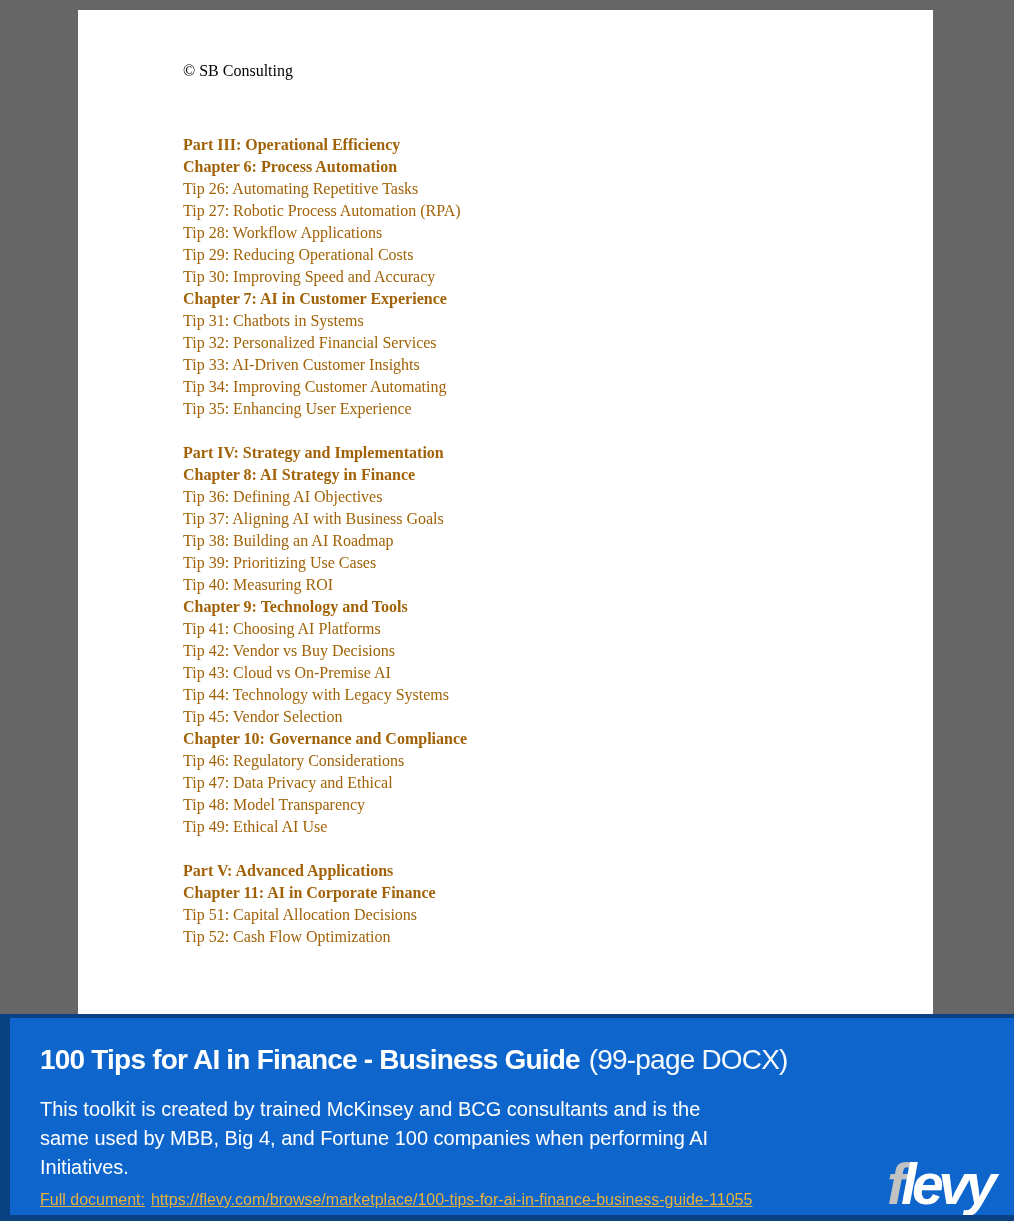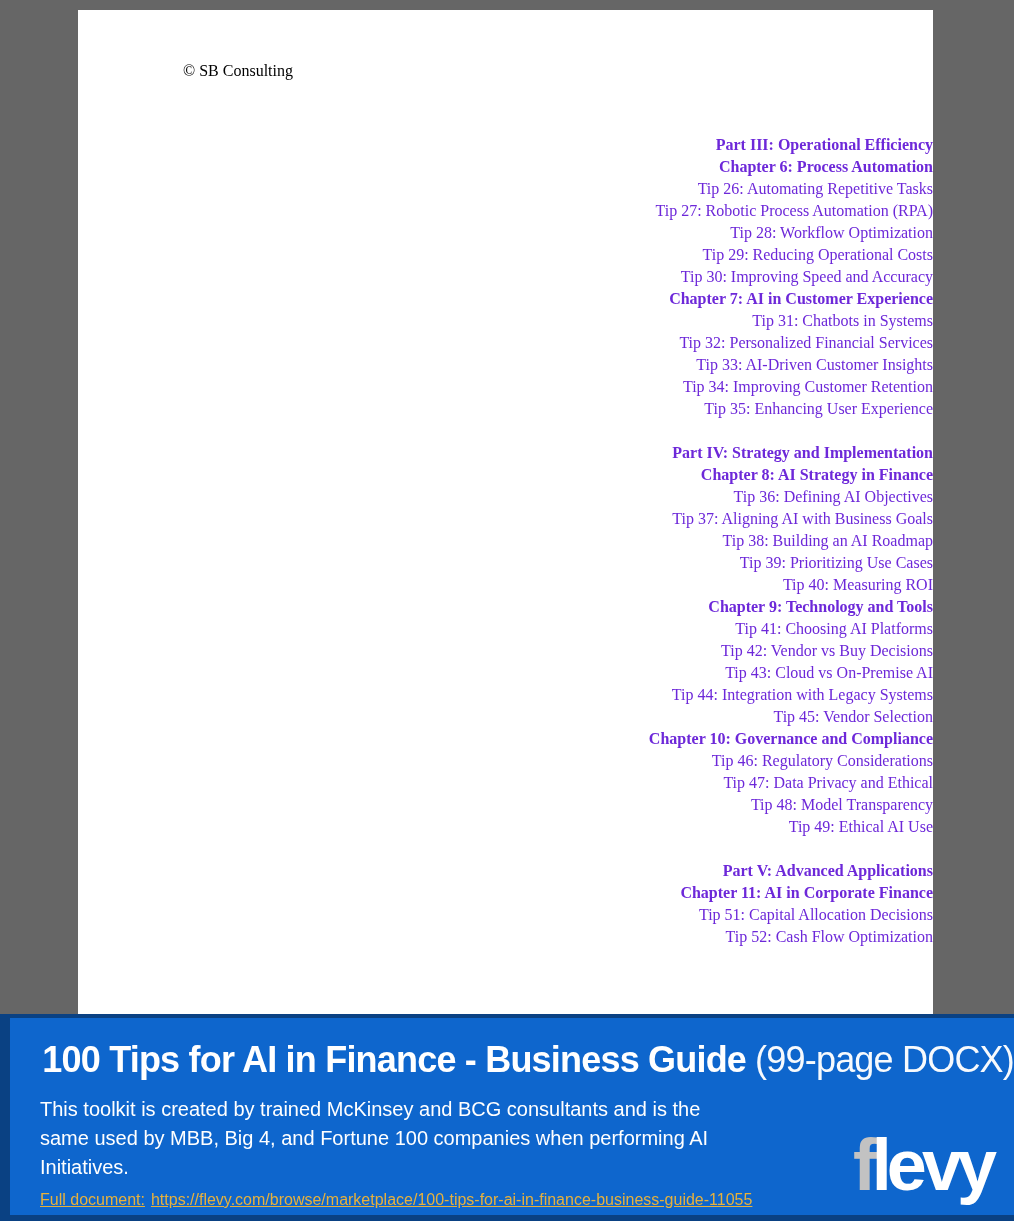--- a/index.html
+++ b/index.html
@@ -19,108 +19,107 @@
     background: #ffffff;
   }
   .copyright {
     margin: 50px 0 0 105px;
     font: 16px/22px "Liberation Serif", serif;
     color: #000000;
   }
   .toc {
     margin: 52px 0 0 105px;
     font: 16px/22px "Liberation Serif", serif;
-    color: #6d28d9;
-    text-align: right;
+    color: #a16207;
   }
   .toc .line { height: 22px; white-space: nowrap; }
   .toc .line.bold { font-weight: bold; }
 
   
   .banner {
     position: absolute;
     left: 0; top: 1014px;
     width: 1014px; height: 207px;
     box-sizing: border-box;
     background: #0e66cd;
     border-top: 4px solid #0a4183;
     border-left: 10px solid #0a4183;
     border-bottom: 6px solid #0a4183;
     overflow: hidden;
     color: #ffffff;
   }
   .banner-inner { padding: 22px 0 0 30px; }
   .banner-title {
     white-space: nowrap;
-    font-size: 36px;
+    font-size: 28px;
     line-height: 40px;
     letter-spacing: -0.8px;
-    text-align: right;
   }
   .banner-title .t-bold { font-weight: bold; }
   .banner-title .t-light { font-weight: normal; margin-left: 9px; opacity: 0.97; }
   .banner-desc {
     margin-top: 15px;
     font-size: 20px;
     line-height: 29px;
     max-width: 740px;
   }
   .banner-link {
     margin-top: 9px;
     font-size: 16px;
     color: #e7b13c;
     white-space: nowrap;
     text-decoration: underline;
   }
   .banner-link .url { margin-left: 6px; color: #e7b13c; text-decoration: none; cursor: pointer; }
 
   .logo {
     position: absolute;
-    right: 22px; bottom: 16px;
+    right: 22px; bottom: 4px;
+    font-style: italic;
     font-weight: bold;
-    font-size: 72px;
+    font-size: 57px;
     line-height: 0.95;
     letter-spacing: -5px;
     white-space: nowrap;
   }
   .logo .logo-f { color: #c2c2c2; }
   .logo .logo-levy { color: #ffffff; }
 </style>
 </head>
 <body>
 
 <div class="doc-page">
   <div class="copyright">© SB Consulting</div>
   <div class="toc">
       <div class="line bold">Part III: Operational Efficiency</div>
       <div class="line bold">Chapter 6: Process Automation</div>
       <div class="line">Tip 26: Automating Repetitive Tasks</div>
       <div class="line">Tip 27: Robotic Process Automation (RPA)</div>
-      <div class="line">Tip 28: Workflow Optimization</div>
+      <div class="line">Tip 28: Workflow Applications</div>
       <div class="line">Tip 29: Reducing Operational Costs</div>
       <div class="line">Tip 30: Improving Speed and Accuracy</div>
       <div class="line bold">Chapter 7: AI in Customer Experience</div>
       <div class="line">Tip 31: Chatbots in Systems</div>
       <div class="line">Tip 32: Personalized Financial Services</div>
       <div class="line">Tip 33: AI-Driven Customer Insights</div>
-      <div class="line">Tip 34: Improving Customer Retention</div>
+      <div class="line">Tip 34: Improving Customer Automating</div>
       <div class="line">Tip 35: Enhancing User Experience</div>
       <div class="line">&nbsp;</div>
       <div class="line bold">Part IV: Strategy and Implementation</div>
       <div class="line bold">Chapter 8: AI Strategy in Finance</div>
       <div class="line">Tip 36: Defining AI Objectives</div>
       <div class="line">Tip 37: Aligning AI with Business Goals</div>
       <div class="line">Tip 38: Building an AI Roadmap</div>
       <div class="line">Tip 39: Prioritizing Use Cases</div>
       <div class="line">Tip 40: Measuring ROI</div>
       <div class="line bold">Chapter 9: Technology and Tools</div>
       <div class="line">Tip 41: Choosing AI Platforms</div>
       <div class="line">Tip 42: Vendor vs Buy Decisions</div>
       <div class="line">Tip 43: Cloud vs On-Premise AI</div>
-      <div class="line">Tip 44: Integration with Legacy Systems</div>
+      <div class="line">Tip 44: Technology with Legacy Systems</div>
       <div class="line">Tip 45: Vendor Selection</div>
       <div class="line bold">Chapter 10: Governance and Compliance</div>
       <div class="line">Tip 46: Regulatory Considerations</div>
       <div class="line">Tip 47: Data Privacy and Ethical</div>
       <div class="line">Tip 48: Model Transparency</div>
       <div class="line">Tip 49: Ethical AI Use</div>
       <div class="line">&nbsp;</div>
       <div class="line bold">Part V: Advanced Applications</div>
       <div class="line bold">Chapter 11: AI in Corporate Finance</div>
       <div class="line">Tip 51: Capital Allocation Decisions</div>

